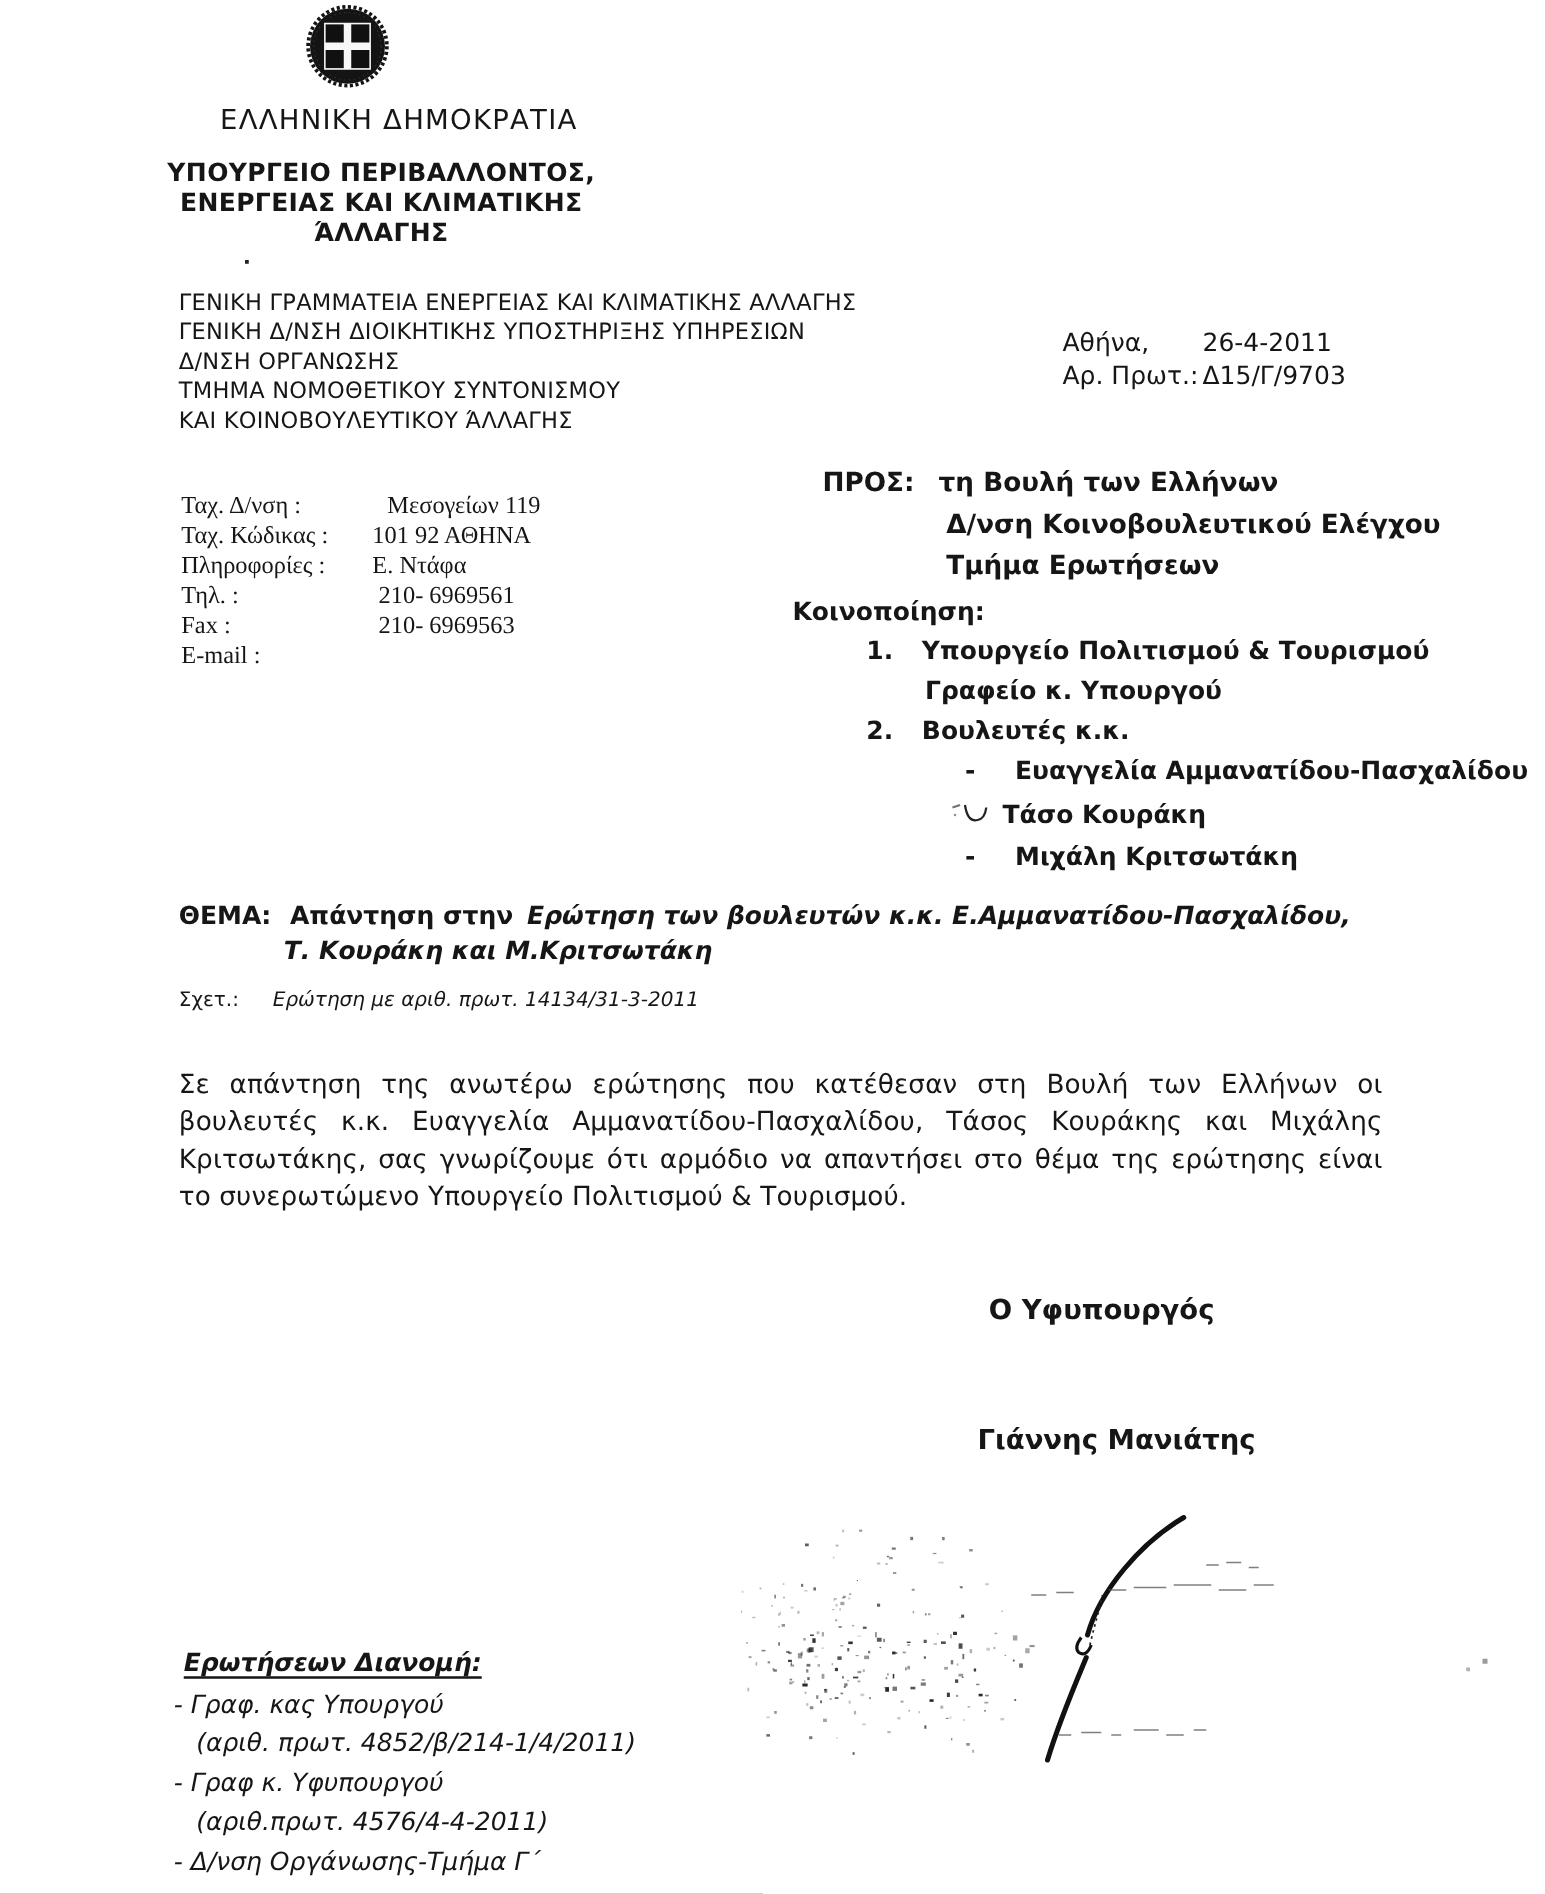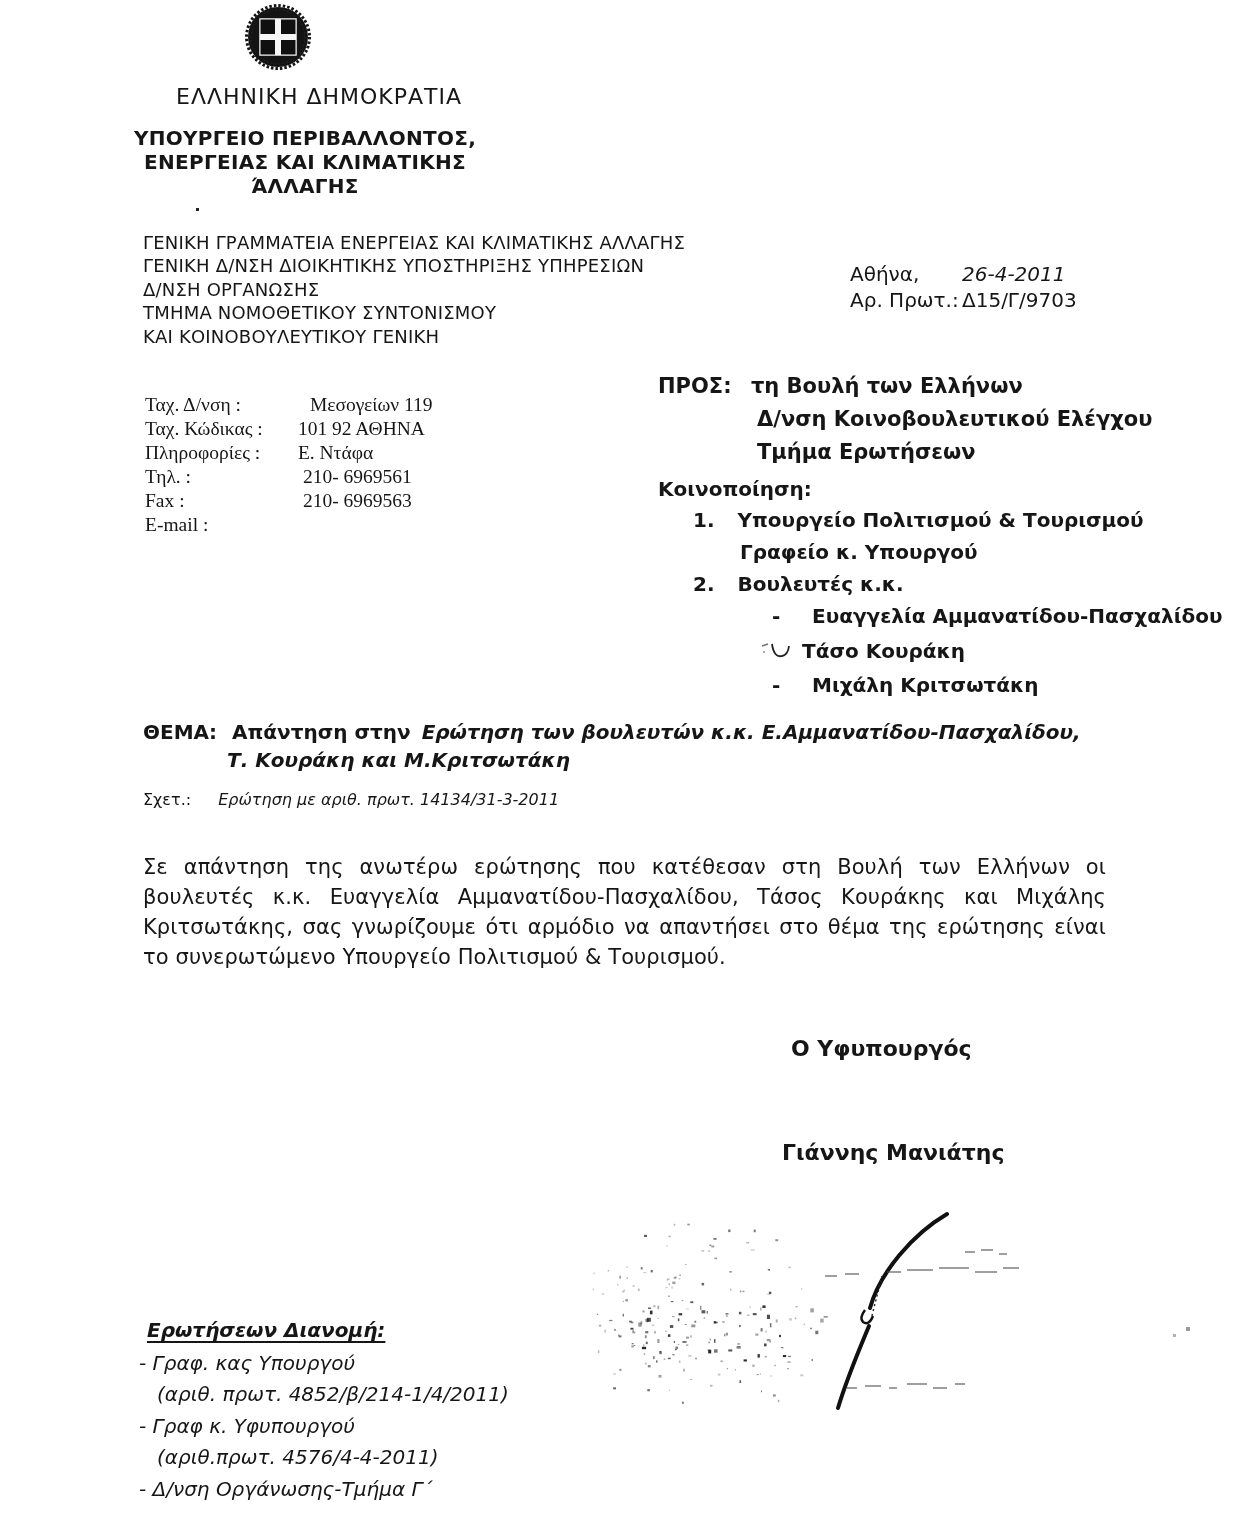--- a/index.html
+++ b/index.html
@@ -53,27 +53,27 @@
     <div>ΥΠΟΥΡΓΕΙΟ ΠΕΡΙΒΑΛΛΟΝΤΟΣ,</div>
     <div>ΕΝΕΡΓΕΙΑΣ ΚΑΙ ΚΛΙΜΑΤΙΚΗΣ</div>
     <div>ΆΛΛΑΓΗΣ</div>
   </div>
 
   <div class="abs dept" style="left:143px;top:231px;">
     <div>ΓΕΝΙΚΗ ΓΡΑΜΜΑΤΕΙΑ ΕΝΕΡΓΕΙΑΣ ΚΑΙ ΚΛΙΜΑΤΙΚΗΣ ΑΛΛΑΓΗΣ</div>
     <div>ΓΕΝΙΚΗ Δ/ΝΣΗ ΔΙΟΙΚΗΤΙΚΗΣ ΥΠΟΣΤΗΡΙΞΗΣ ΥΠΗΡΕΣΙΩΝ</div>
     <div>Δ/ΝΣΗ ΟΡΓΑΝΩΣΗΣ</div>
     <div>ΤΜΗΜΑ ΝΟΜΟΘΕΤΙΚΟΥ ΣΥΝΤΟΝΙΣΜΟΥ</div>
-    <div>ΚΑΙ ΚΟΙΝΟΒΟΥΛΕΥΤΙΚΟΥ ΓΕΝΙΚΗ</div>
+    <div>ΚΑΙ ΚΟΙΝΟΒΟΥΛΕΥΤΙΚΟΥ ΆΛΛΑΓΗΣ</div>
   </div>
 
   <div class="abs" style="left:850px;top:262px;font-size:20px;">
     <span>Αθήνα,</span>
   </div>
-  <div class="abs" style="left:962px;top:262px;font-size:20px;font-style:italic;">26-4-2011</div>
+  <div class="abs" style="left:962px;top:262px;font-size:20px;">26-4-2011</div>
   <div class="abs" style="left:850px;top:288px;font-size:20px;">Αρ. Πρωτ.:</div>
   <div class="abs" style="left:962px;top:288px;font-size:20px;">Δ15/Γ/9703</div>
 
   <div class="abs" style="left:145px;top:393px;">
     <div class="contact-row">
       <span class="lbl">Ταχ. Δ/νση :</span>
       <span style="padding-left:12px;">Μεσογείων 119</span>
     </div>
     <div class="contact-row">
       <span class="lbl">Ταχ. Κώδικας :</span>
@@ -96,21 +96,21 @@
       <span></span>
     </div>
   </div>
 
   <div class="abs pros" style="left:658px;top:374px;">
     <span>ΠΡΟΣ:</span>
     <span style="padding-left:12px;">τη Βουλή των Ελλήνων</span>
   </div>
   <div class="abs pros" style="left:757px;top:407px;">Δ/νση Κοινοβουλευτικού Ελέγχου</div>
   <div class="abs pros" style="left:757px;top:440px;">Τμήμα Ερωτήσεων</div>
-  <div class="abs cc-item" style="left:658px;top:477px;">Κοινοποίηση:</div>
+  <div class="abs cc-item" style="left:634px;top:477px;">Κοινοποίηση:</div>
 
   <div class="abs cc-item" style="left:693px;top:508px;">
     <span>1.</span>
     <span style="padding-left:16px;">Υπουργείο Πολιτισμού &amp; Τουρισμού</span>
   </div>
   <div class="abs cc-item" style="left:740px;top:540px;">Γραφείο κ. Υπουργού</div>
   <div class="abs cc-item" style="left:693px;top:572px;">
     <span>2.</span>
     <span style="padding-left:16px;">Βουλευτές κ.κ.</span>
   </div>

